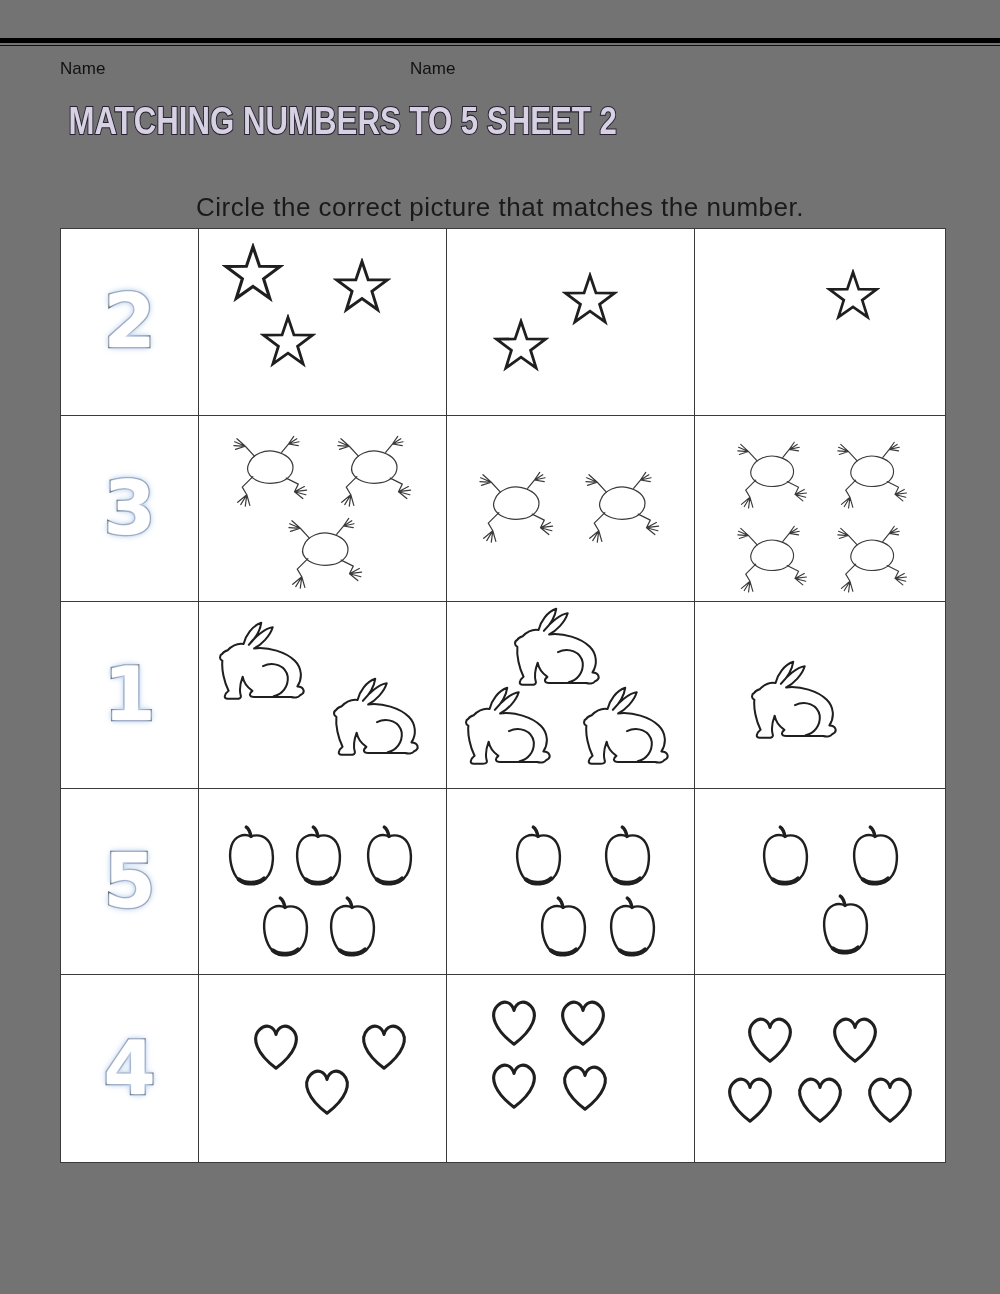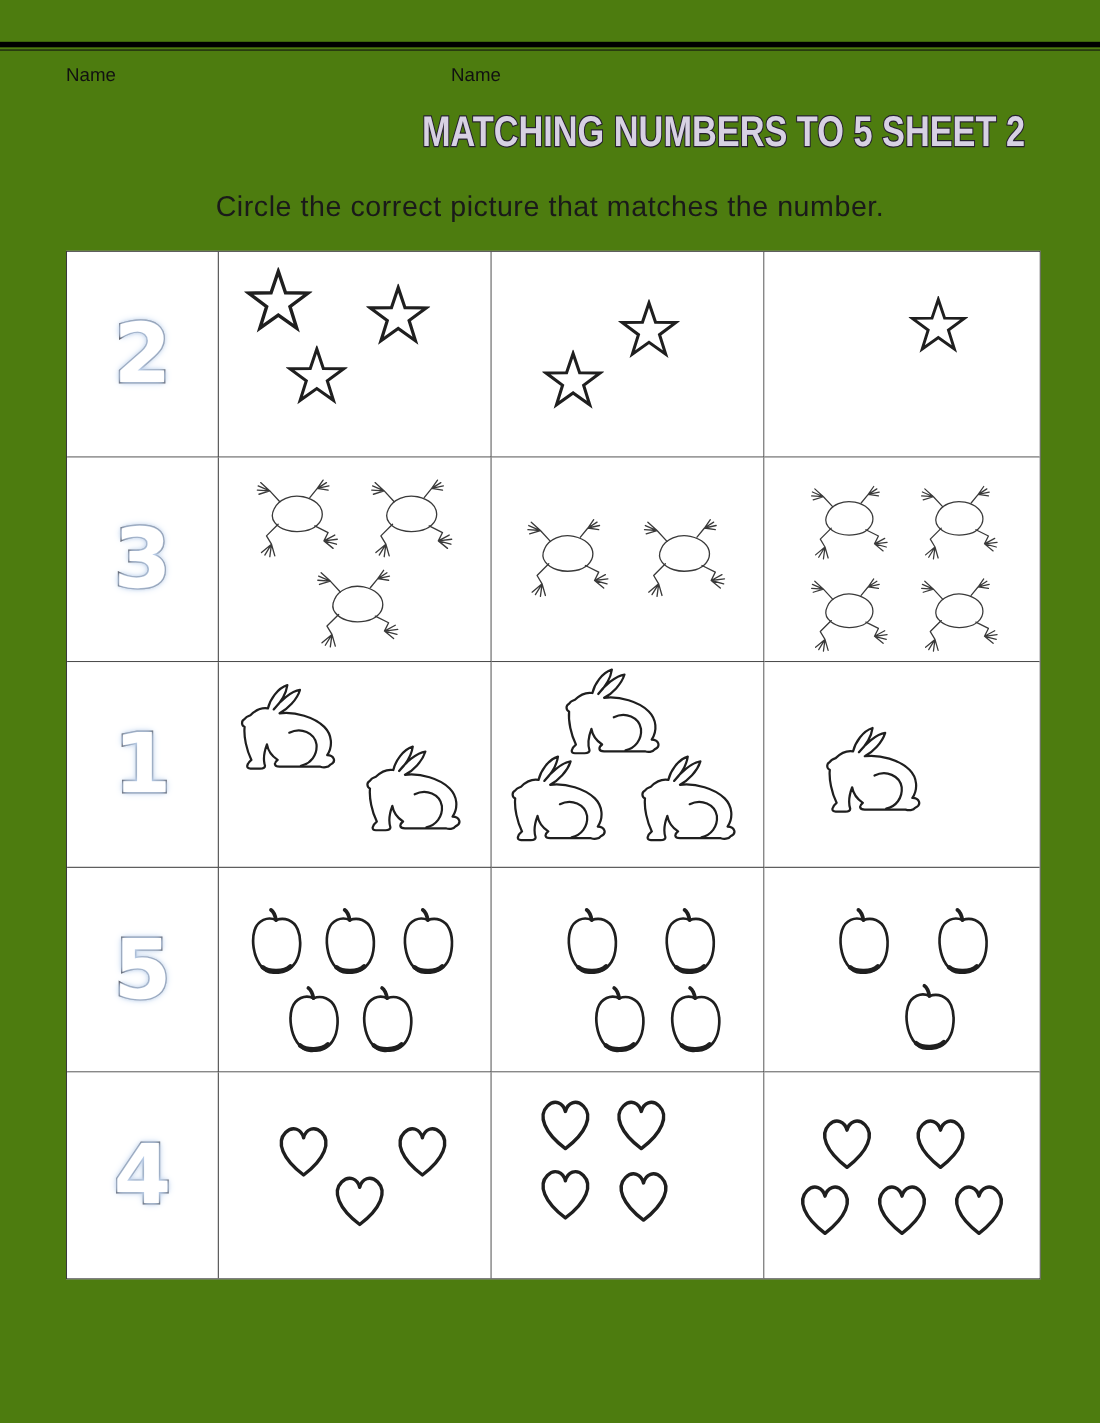--- a/index.html
+++ b/index.html
@@ -1,41 +1,41 @@
 <!DOCTYPE html>
 <html><head>
 <meta charset="utf-8">
 <style>
   html,body{margin:0;padding:0;background:#ffffff;}
   .sheet{
     position:relative;
     width:1000px;height:1294px;
-    background:#4d7c0f;
+    background:#737373;
     font-family:"Liberation Sans", sans-serif;
     overflow:hidden;
   }
   .rule-thick{position:absolute;top:38px;left:0;right:0;height:5px;background:#000;}
   .rule-thin{position:absolute;top:45px;left:0;right:0;height:1px;background:#111;}
   .meta-label{position:absolute;top:59px;font-size:17px;color:#111;}
   .meta-name{left:60px;}
   .meta-date{left:410px;}
-  .title-wrap{position:absolute;top:101px;left:0;width:1000px;text-align:right;}
+  .title-wrap{position:absolute;top:101px;left:0;width:1000px;text-align:left;}
   .title{
     display:inline-block;
     font-weight:bold;font-size:39px;line-height:1.05;
     letter-spacing:0px;
     color:#d7d1e3;
     -webkit-text-stroke:2.2px #262030;
     paint-order:stroke fill;
     transform:scaleX(0.80);
     transform-origin:50% 50%;
     white-space:nowrap;
   }
   .instruction{
-    position:absolute;top:172px;left:0;width:1000px;
+    position:absolute;top:192px;left:0;width:1000px;
     text-align:center;font-size:26px;letter-spacing:0.5px;color:#1a1a1a;
   }
   .grid{
     position:absolute;left:60px;top:228px;
     display:grid;
     grid-template-columns:138px 248px 248px 250px;
     grid-template-rows:repeat(5, 186.6px);
     border:1px solid #3a3a3a;
     background:#fff;
   }

